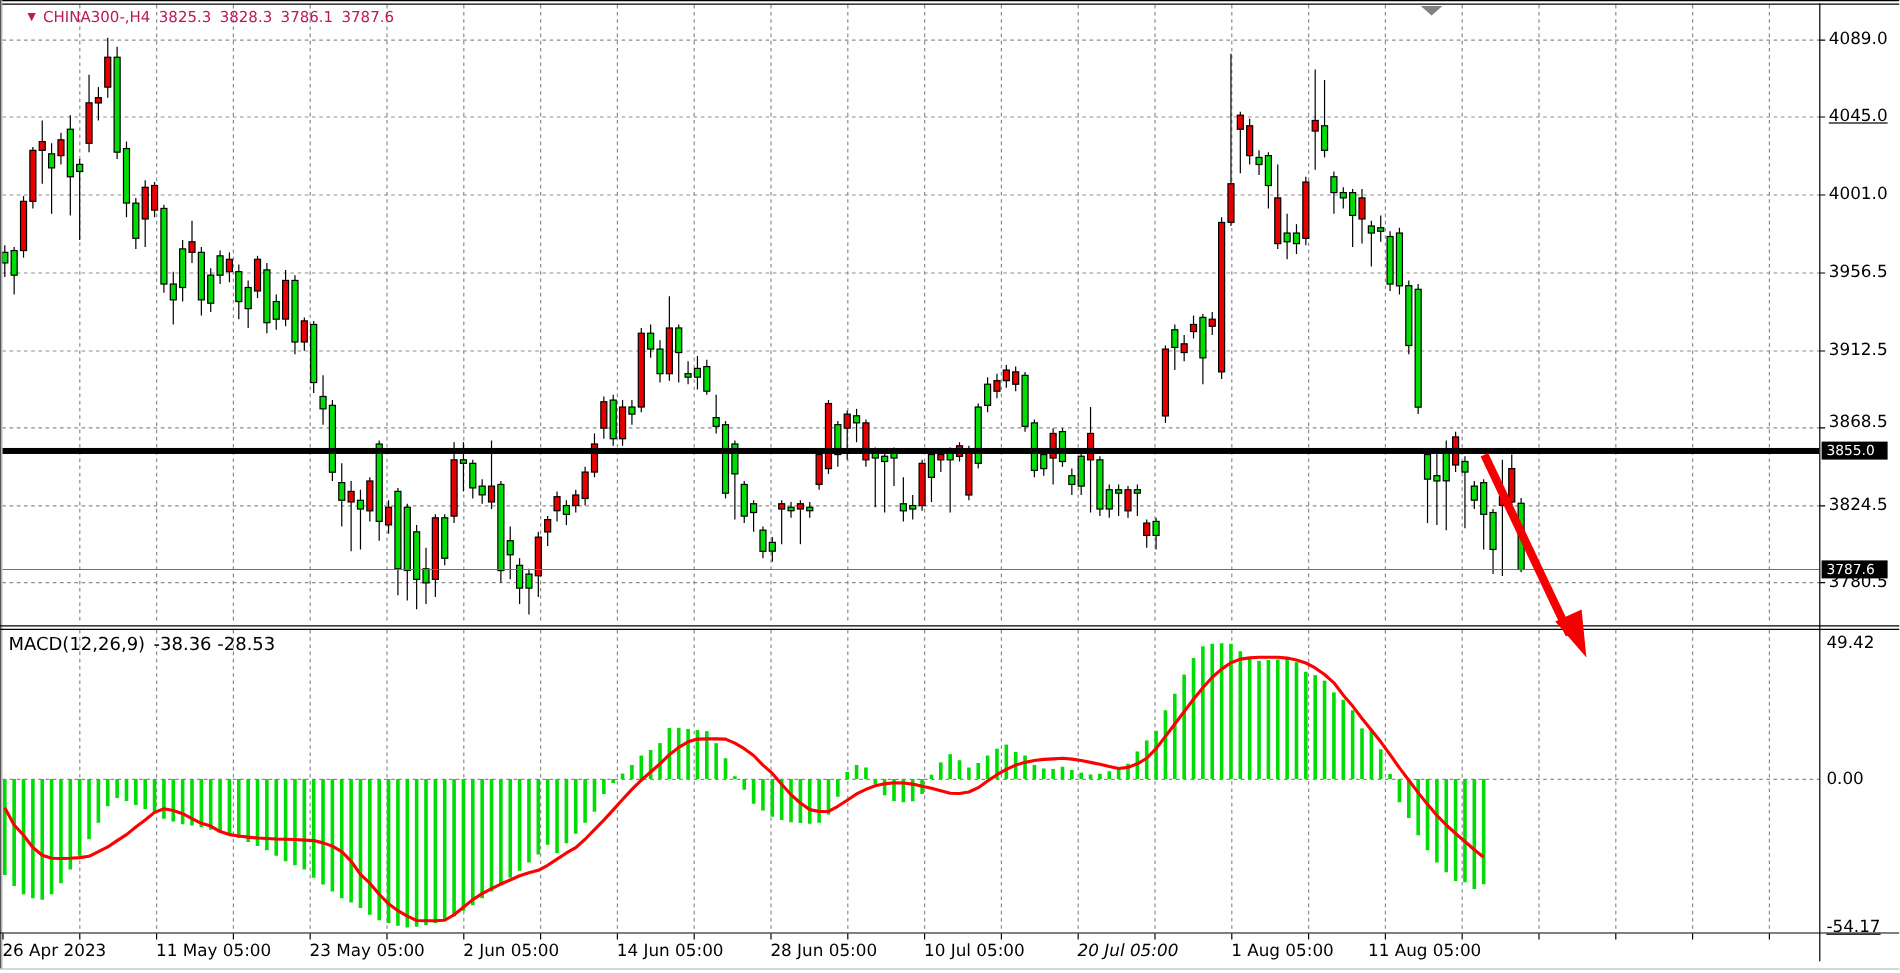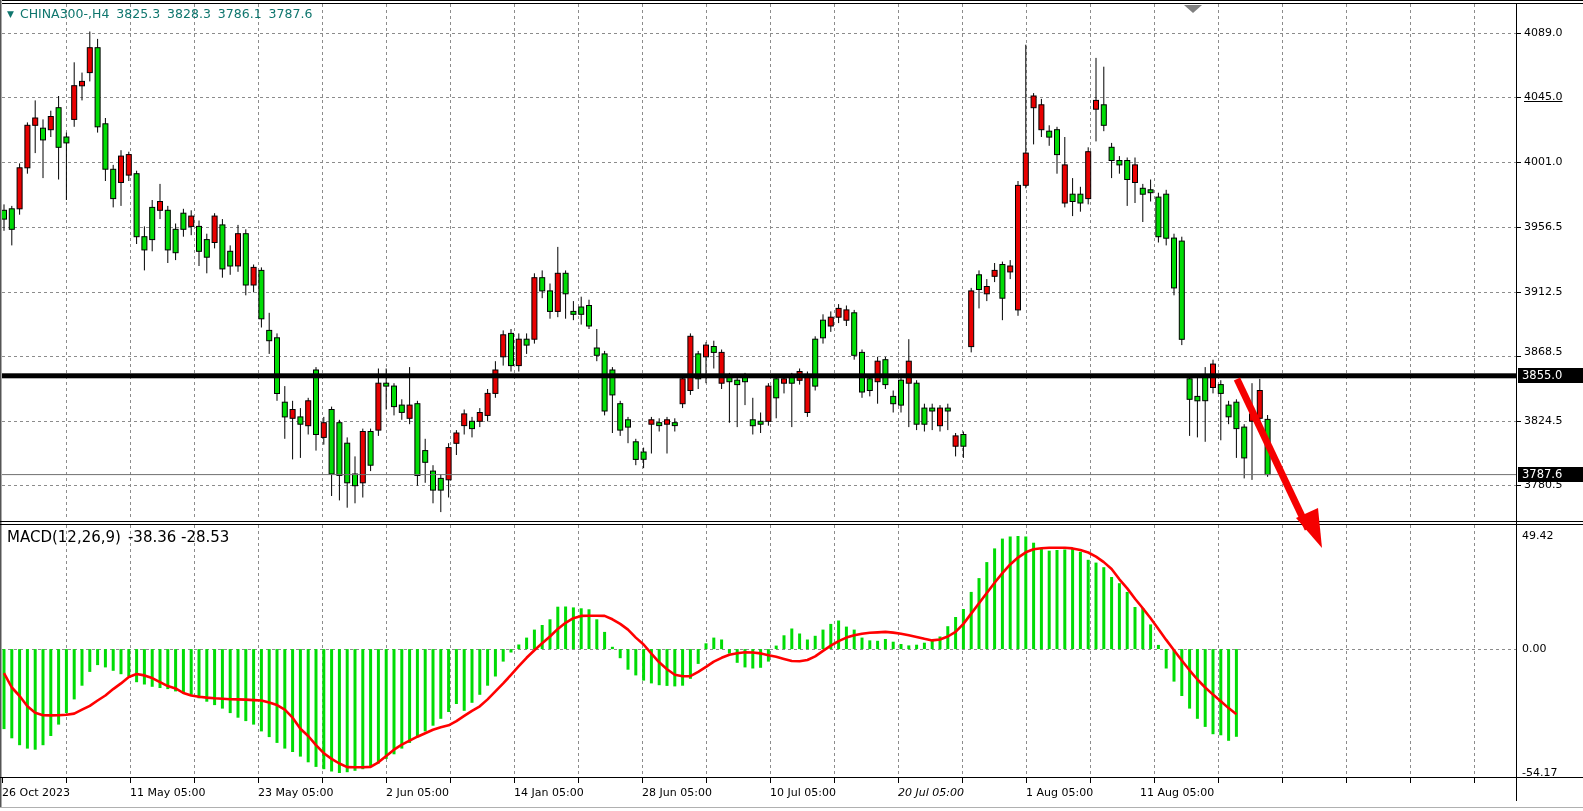--- a/index.html
+++ b/index.html
@@ -1,22 +1,22 @@
 <!DOCTYPE html>
 <html><head>
 <meta charset="utf-8">
 <style>
   html,body{margin:0;padding:0;background:#fff;}
   #root{position:relative;width:1583px;height:811px;background:#fff;overflow:hidden;
         font-family:"DejaVu Sans","Liberation Sans",sans-serif;}
   #chart-svg{position:absolute;left:0;top:0;}
-  .lbl{position:absolute;font-size:11px;color:#000;white-space:nowrap;line-height:14px;}
+  .lbl{position:absolute;font-size:14px;color:#000;white-space:nowrap;line-height:14px;}
   .chip{position:absolute;font-size:11.5px;color:#fff;background:#000;white-space:nowrap;
-        line-height:15px;padding:0 13px 0 4px;min-width:48px;}
-  #title{position:absolute;left:7px;top:6px;font-size:12.5px;color:#0f766e;white-space:nowrap;}
+        line-height:15px;padding:0 3px 0 4px;min-width:48px;}
+  #title{position:absolute;left:23px;top:6px;font-size:12.5px;color:#be185d;white-space:nowrap;}
   #title .tri{font-size:9px;vertical-align:1px;margin-right:6px;}
   #macd-label{position:absolute;left:7px;top:528px;font-size:15px;color:#000;white-space:nowrap;}
   .sp{margin-left:7px;}
 </style>
 </head>
 <body>
 
 <div id="root">
   <svg id="chart-svg" width="1583" height="811">
       <line x1="66.5" y1="4" x2="66.5" y2="520" stroke="#8c8c8c" stroke-dasharray="3 3"></line>
@@ -629,24 +629,24 @@
       <div class="lbl" style="left: 1524px; top: 478px;">3780.5</div>
       <div class="chip" style="left: 1518px; top: 368px;">3855.0</div>
       <div class="chip" style="left: 1518px; top: 467px;">3787.6</div>
     </div>
   <div id="macd-scale">
       <div class="lbl" style="left: 1522px; top: 529px;">49.42</div>
       <div class="lbl" style="left: 1522px; top: 642px;">0.00</div>
       <div class="lbl" style="left: 1522px; top: 766px; text-decoration: underline;">-54.17</div>
     </div>
   <div id="time-scale">
-      <div class="lbl" style="left: 2px; top: 786px;">26 Oct 2023</div>
+      <div class="lbl" style="left: 2px; top: 786px;">26 Apr 2023</div>
       <div class="lbl" style="left: 130px; top: 786px;">11 May 05:00</div>
       <div class="lbl" style="left: 258px; top: 786px;">23 May 05:00</div>
       <div class="lbl" style="left: 386px; top: 786px;">2 Jun 05:00</div>
-      <div class="lbl" style="left: 514px; top: 786px;">14 Jan 05:00</div>
+      <div class="lbl" style="left: 514px; top: 786px;">14 Jun 05:00</div>
       <div class="lbl" style="left: 642px; top: 786px;">28 Jun 05:00</div>
       <div class="lbl" style="left: 770px; top: 786px;">10 Jul 05:00</div>
       <div class="lbl" style="left: 898px; top: 786px; font-style: italic;">20 Jul 05:00</div>
       <div class="lbl" style="left: 1026px; top: 786px;">1 Aug 05:00</div>
       <div class="lbl" style="left: 1140px; top: 786px;">11 Aug 05:00</div>
     </div>
 </div>
 
 </body></html>

